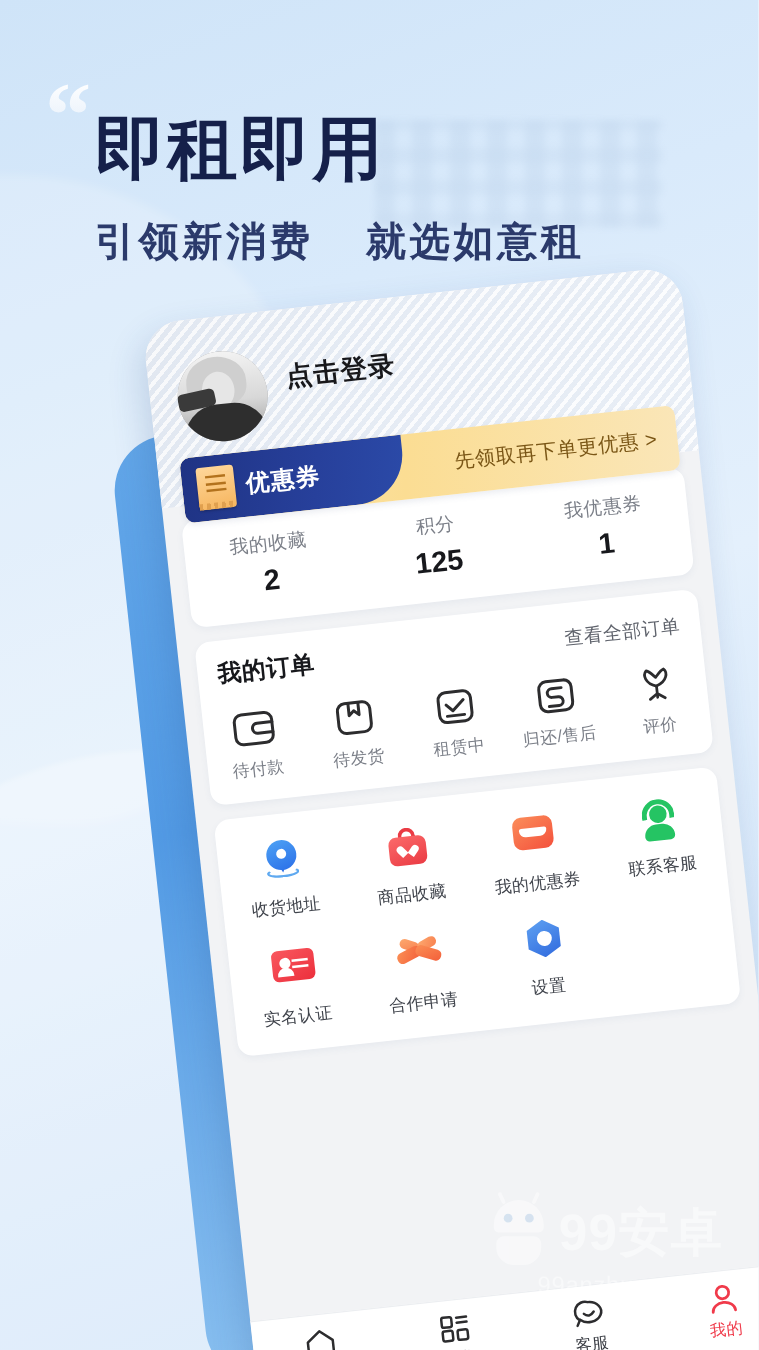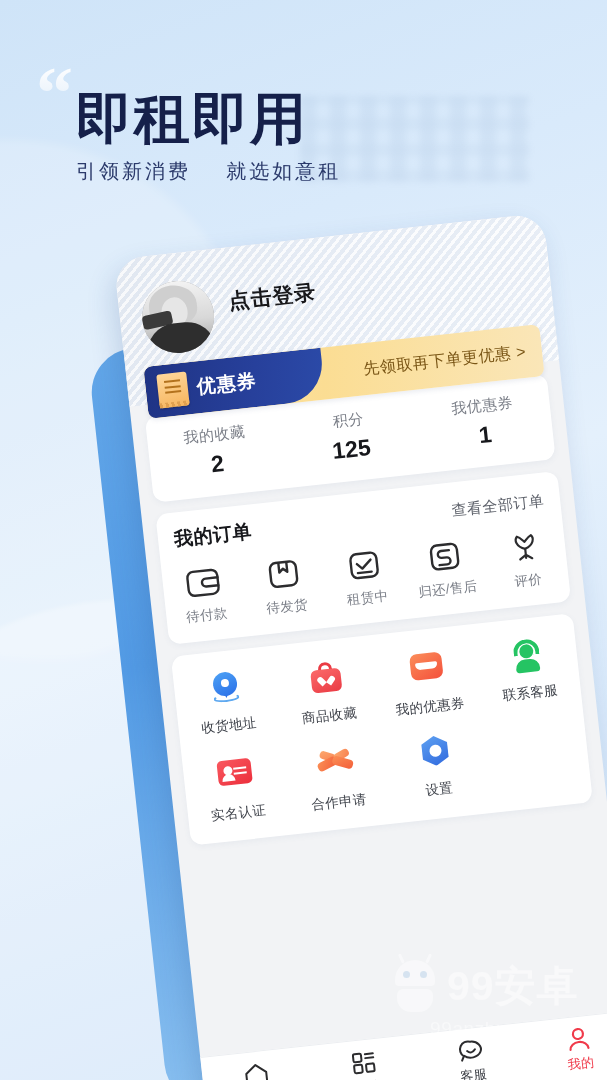--- a/index.html
+++ b/index.html
@@ -80,23 +80,23 @@
     font-size: 56px;
     font-weight: 700;
     color: #15204a;
     letter-spacing: 2px;
     line-height: 1.05;
     white-space: nowrap;
     margin-top: 18px;
   }
   .hero-sub {
     position: absolute;
-    left: 76px; top: 158px;
-    font-size: 20px;
-    font-weight: 400;
+    left: 76px; top: 172px;
+    font-size: 32px;
+    font-weight: 700;
     color: #2b3a6b;
     letter-spacing: 3px;
     white-space: nowrap;
   }
   .hero-sub .gap { display: inline-block; width: 18px; }
 
   
   .phone-backplate {
     position: absolute;
     left: 86px; top: 330px;

